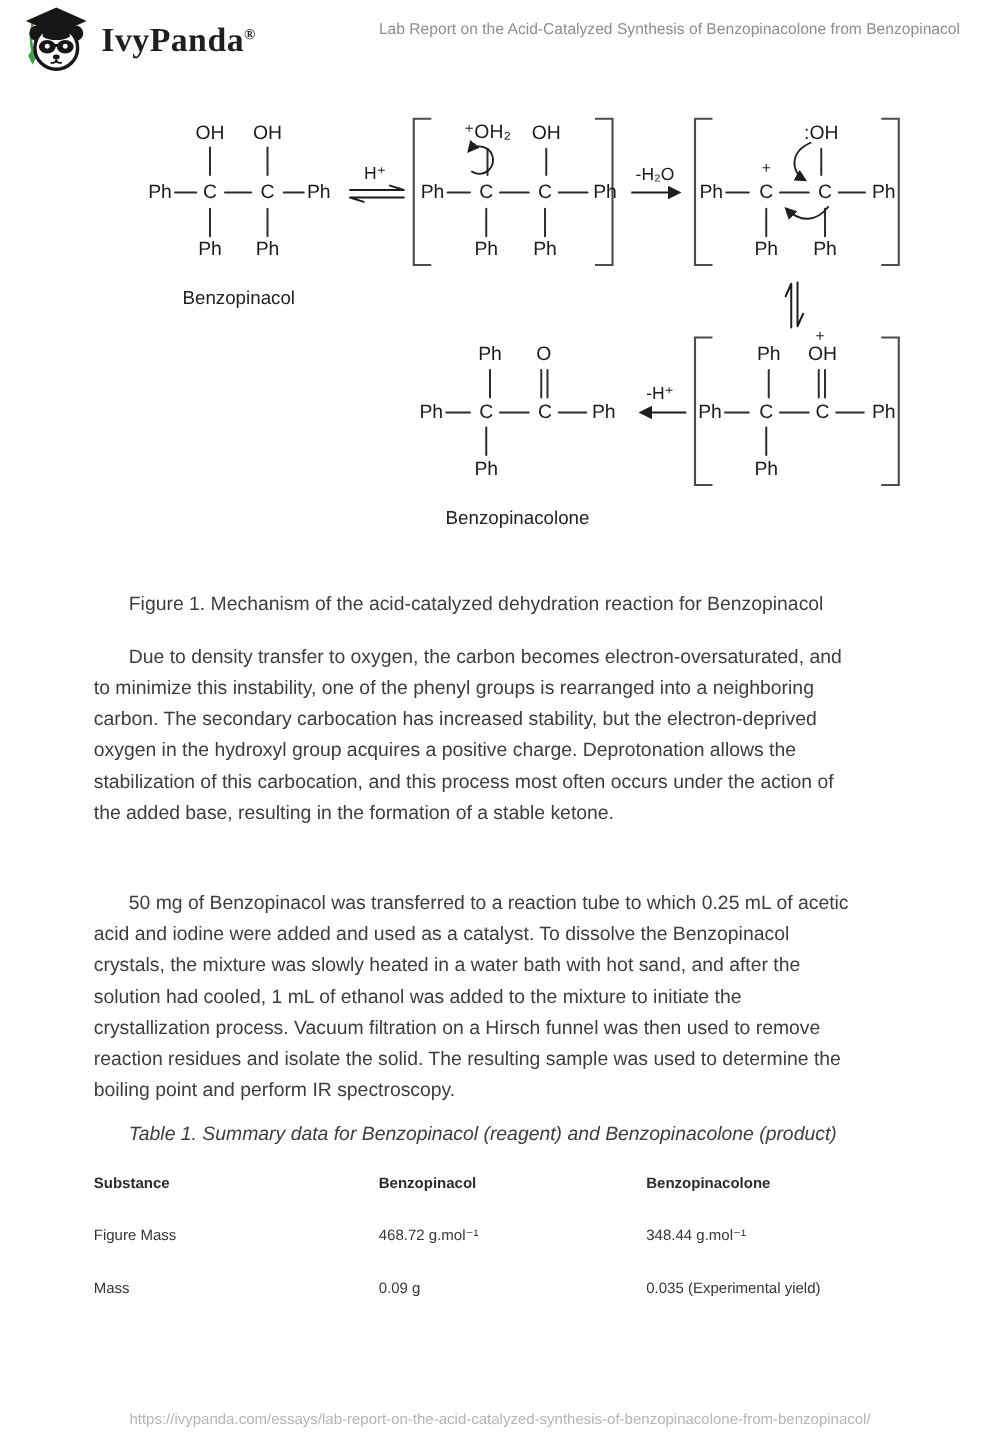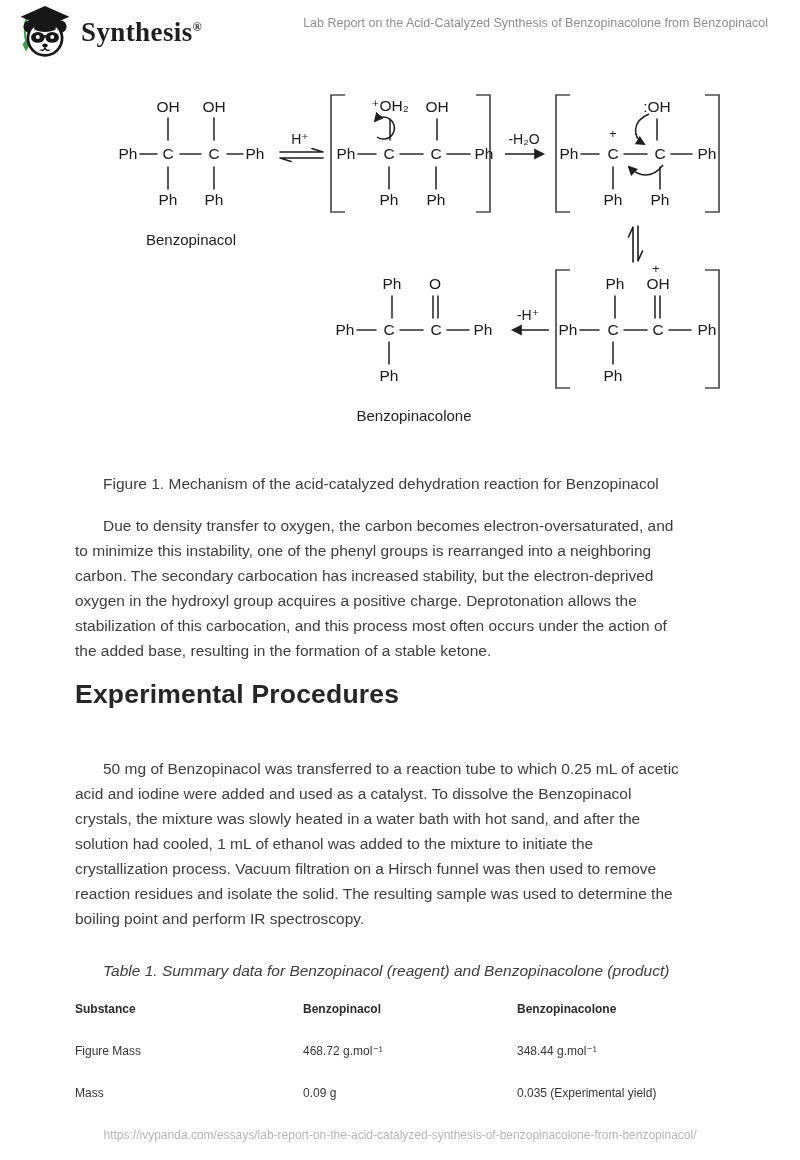--- a/index.html
+++ b/index.html
@@ -23,21 +23,21 @@
   .atom.small{font-size:12.5px;}
   .arrow-label{position:absolute;transform:translate(-50%,-50%);font-size:14px;color:#1b1b1b;font-weight:500;}
   .mol-label{position:absolute;transform:translate(-50%,-50%);font-size:15px;color:#222;white-space:nowrap;}
 
   
   .caption{margin:34px 75px 0;text-indent:28px;font-size:15.5px;color:#3d3d3d;line-height:24px;}
   .para{margin:17px 75px 0;width:652px;text-indent:28px;font-size:15.5px;color:#3d3d3d;
         line-height:25px;white-space:pre-line;}
   h1.section{margin:16px 75px 0;font-size:26.5px;color:#262626;font-weight:700;line-height:30px;letter-spacing:.2px;}
   .para2{margin-top:47px;}
-  .table-caption{margin:27px 75px 0;text-indent:28px;font-style:italic;font-size:15.5px;color:#3d3d3d;line-height:25px;}
+  .table-caption{margin:10px 75px 0;text-indent:28px;font-style:italic;font-size:15.5px;color:#3d3d3d;line-height:25px;}
   .datatable{margin:18px 0 0 75px;font-size:12px;color:#353535;}
   .trow{display:grid;grid-template-columns:228px 214px 1fr;line-height:16px;margin-bottom:26px;}
   .trow.head{font-weight:700;color:#2b2b2b;}
 
   .page-footer{position:absolute;left:0;right:0;top:1128px;text-align:center;
                font-size:12px;color:#b5b5b5;}
 </style>
 </head>
 <body>
 
@@ -59,21 +59,21 @@
         <rect x="29" y="33.5" width="6" height="2.6" fill="#171717"></rect>
         <circle cx="24" cy="35.5" r="2.2" fill="#ffffff"></circle>
         <circle cx="40" cy="35.5" r="2.2" fill="#ffffff"></circle>
 
         <ellipse cx="32" cy="45" rx="3" ry="2.2" fill="#171717"></ellipse>
         <path d="M32,47 C32,50 29,51 27,50 M32,47 C32,50 35,51 37,50" stroke="#171717" stroke-width="1.6" fill="none"></path>
 
         <polygon points="32,1 59,13 32,25 5,13" fill="#171717"></polygon>
         <path d="M20,20 L20,27 C26,31 38,31 44,27 L44,20" fill="#171717"></path>
       </svg>
-      <span class="brand"><span>Synthesis</span><sup>®</sup></span>
+      <span class="brand"><span>IvyPanda</span><sup>®</sup></span>
     </div>
     <div class="doc-title">Lab Report on the Acid-Catalyzed Synthesis of Benzopinacolone from Benzopinacol</div>
   </div>
 
   <div class="mech">
     <svg class="overlay" width="800" height="350" viewBox="0 0 800 350">
       <defs>
         <marker id="ah" viewBox="0 0 10 10" refX="8" refY="5" markerWidth="6.5" markerHeight="6.5" orient="auto-start-reverse">
           <path d="M0,0 L10,5 L0,10 z" fill="#1e1e1e"></path>
         </marker>
@@ -204,21 +204,20 @@
 
   <div class="caption">Figure 1. Mechanism of the acid-catalyzed dehydration reaction for Benzopinacol</div>
 
   <div class="para">Due to density transfer to oxygen, the carbon becomes electron-oversaturated, and
 to minimize this instability, one of the phenyl groups is rearranged into a neighboring
 carbon. The secondary carbocation has increased stability, but the electron-deprived
 oxygen in the hydroxyl group acquires a positive charge. Deprotonation allows the
 stabilization of this carbocation, and this process most often occurs under the action of
 the added base, resulting in the formation of a stable ketone.</div>
 
-  <h1 class="section">Experimental Procedures</h1>
 
   <div class="para para2">50 mg of Benzopinacol was transferred to a reaction tube to which 0.25 mL of acetic
 acid and iodine were added and used as a catalyst. To dissolve the Benzopinacol
 crystals, the mixture was slowly heated in a water bath with hot sand, and after the
 solution had cooled, 1 mL of ethanol was added to the mixture to initiate the
 crystallization process. Vacuum filtration on a Hirsch funnel was then used to remove
 reaction residues and isolate the solid. The resulting sample was used to determine the
 boiling point and perform IR spectroscopy.</div>
 
   <div class="table-caption">Table 1. Summary data for Benzopinacol (reagent) and Benzopinacolone (product)</div>

